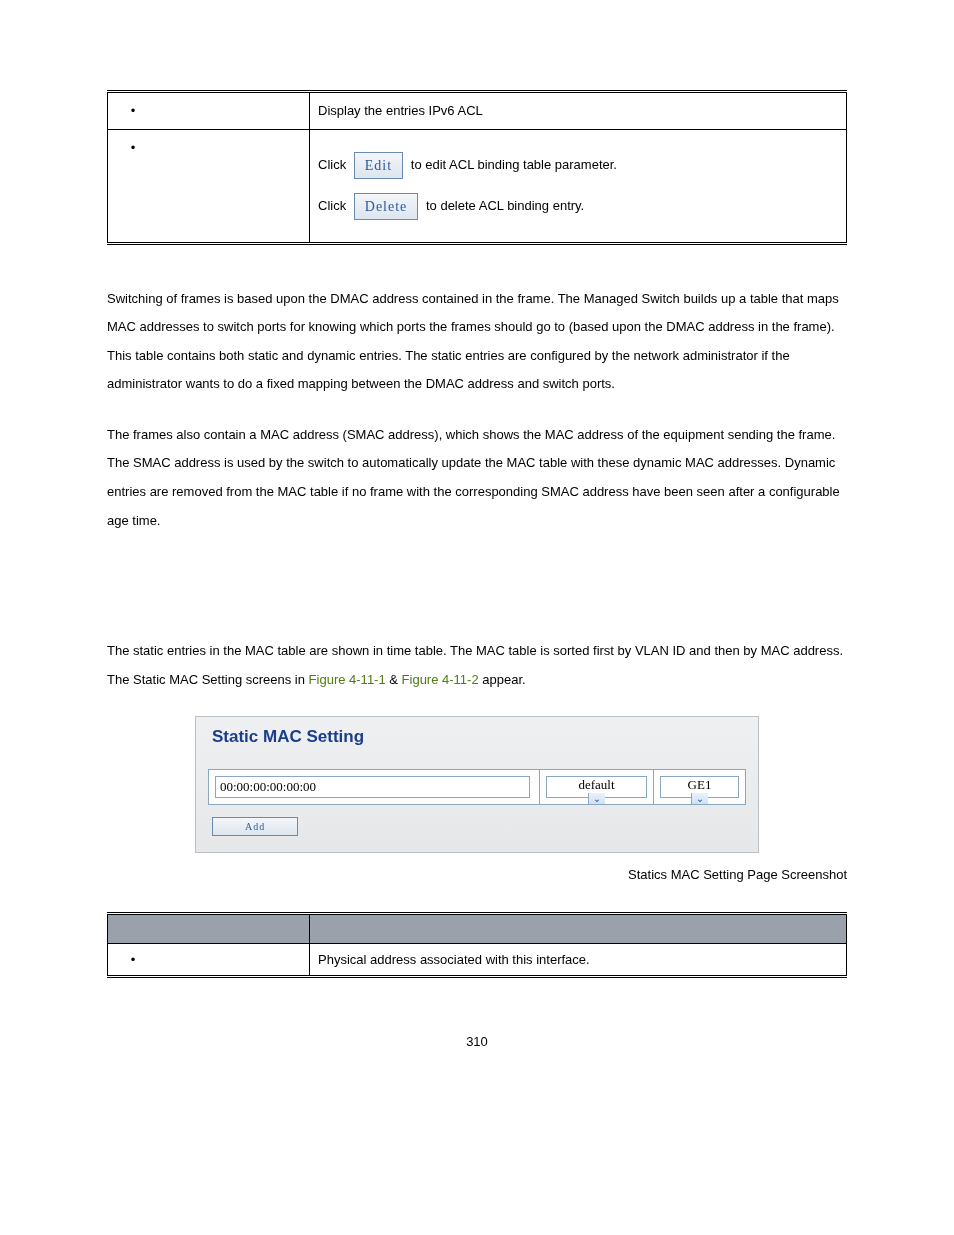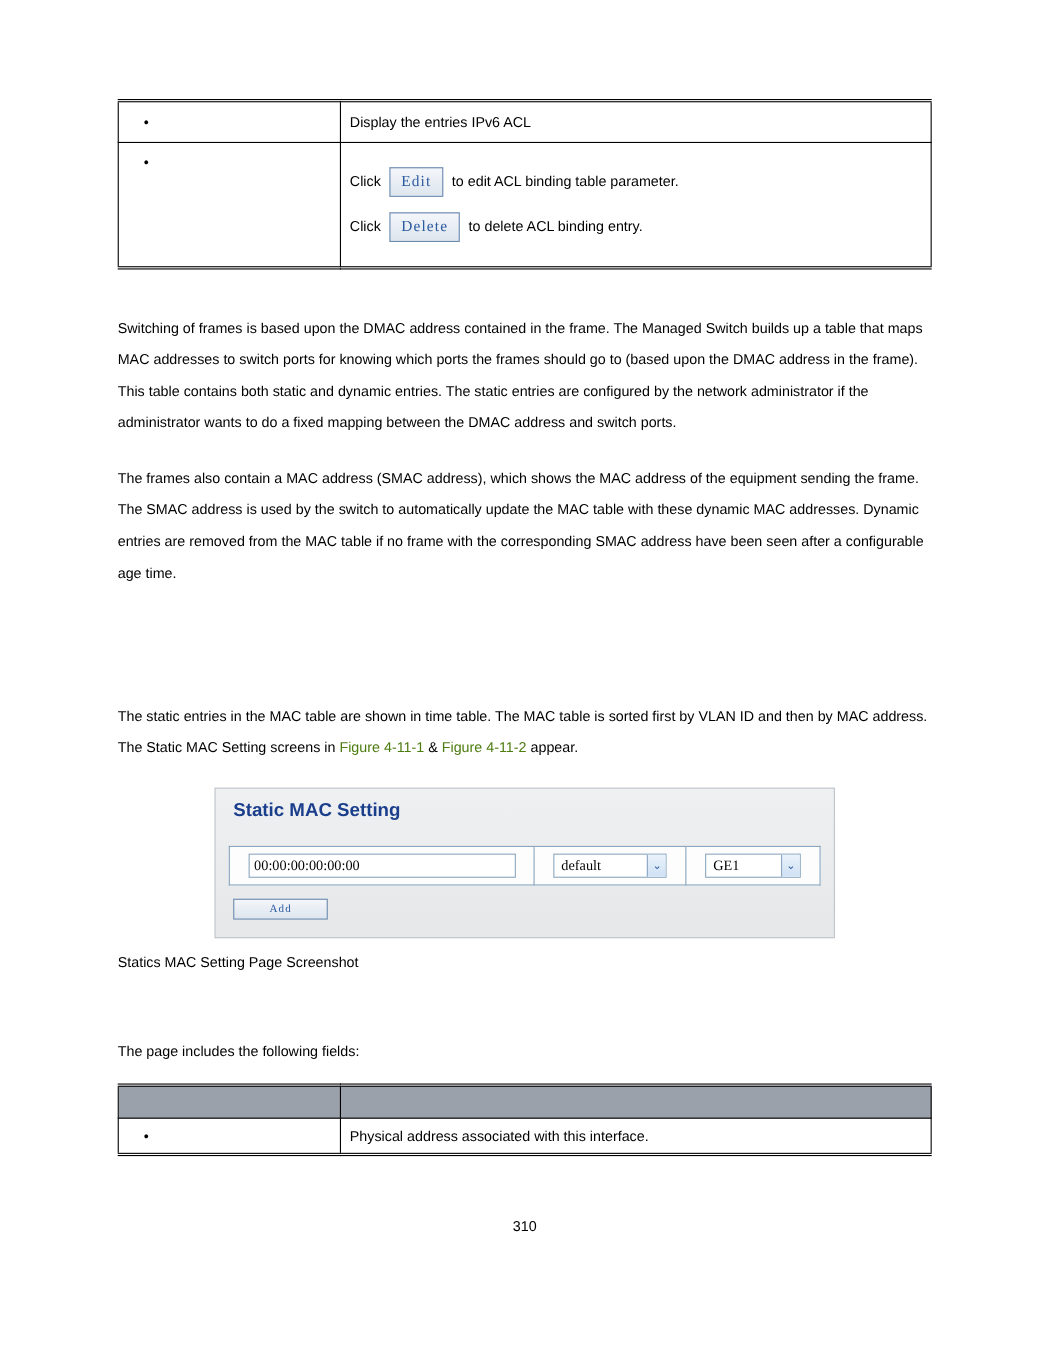--- a/index.html
+++ b/index.html
@@ -83,38 +83,39 @@
     color: #0a2a5a;
     font-family: Tahoma, Arial, sans-serif;
     font-weight: bold;
     letter-spacing: 2px;
     padding: 6px 4px;
     font-size: 13px;
   }
   .ui-table td {
     background: #fdfdfd;
     border: 1px solid #8aa7bf;
-    padding: 6px 17px;
+    padding: 6px 6px;
   }
   .ui-input {
     width: 96%;
     border: 1px solid #8aa7bf;
     font-family: "Times New Roman", serif;
     font-size: 13px;
     padding: 2px 4px;
     background:#fff;
   }
   .ui-select {
     display: flex;
     align-items: center;
     border: 1px solid #8aa7bf;
     background: #fff;
     height: 20px;
     font-family: "Times New Roman", serif;
     font-size: 13px;
+    flex-direction: column;
   }
   .ui-select .val {
     flex: 1;
     padding: 0 6px;
   }
   .ui-select .arrow {
     width: 16px;
     height: 100%;
     border-left: 1px solid #8aa7bf;
     background: linear-gradient(#eaf2fb,#cfe1f4);
@@ -122,22 +123,22 @@
     font-size: 10px;
     display:flex;
     align-items:center;
     justify-content:center;
   }
   .ui-add {
     margin-top: 12px;
   }
   .ui-add .img-btn { padding: 3px 32px; font-size:10px; }
   .caption {
-    text-align: left;
-    margin: 10px 0 60px 0;
+    text-align: right;
+    margin: 10px 0 30px 0;
   }
   table.fields {
     width: 100%;
     border-collapse: collapse;
     border-top: 3px double #000;
     border-bottom: 3px double #000;
   }
   table.fields th {
     background: #9aa1ab;
     border: 1px solid #000;
@@ -217,21 +218,20 @@
       </tr>
     </tbody>
       </table>
     <div class="ui-add">
       <span class="img-btn">Add</span>
     </div>
   </div>
 
   <div class="caption">Statics MAC Setting Page Screenshot</div>
 
-  <p class="body" style="margin-bottom:14px">The page includes the following fields:</p>
 
   <table class="fields">
     <tbody>
         <tr>
       <th class="left"></th>
       <th></th>
     </tr>
     <tr>
       <td class="left"><span class="bullet">•</span></td>
       <td>Physical address associated with this interface.</td>

